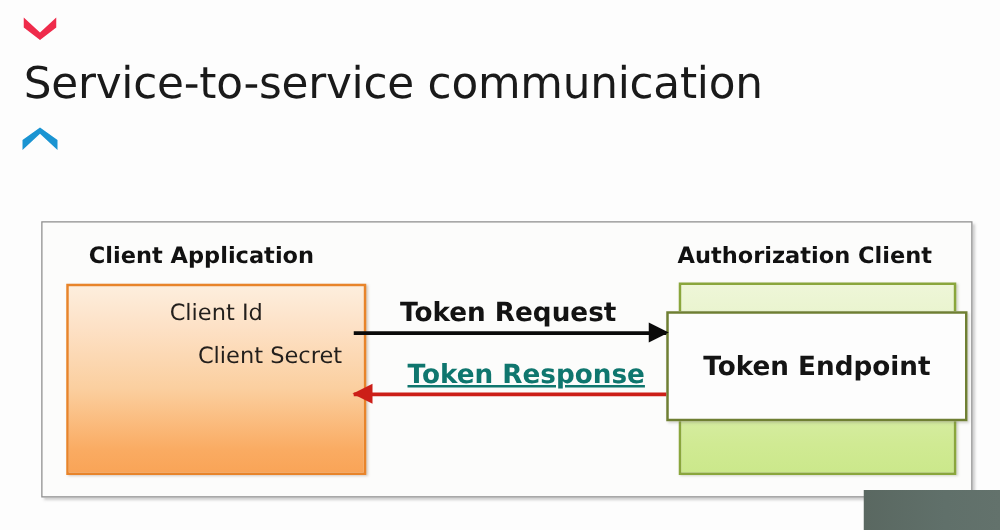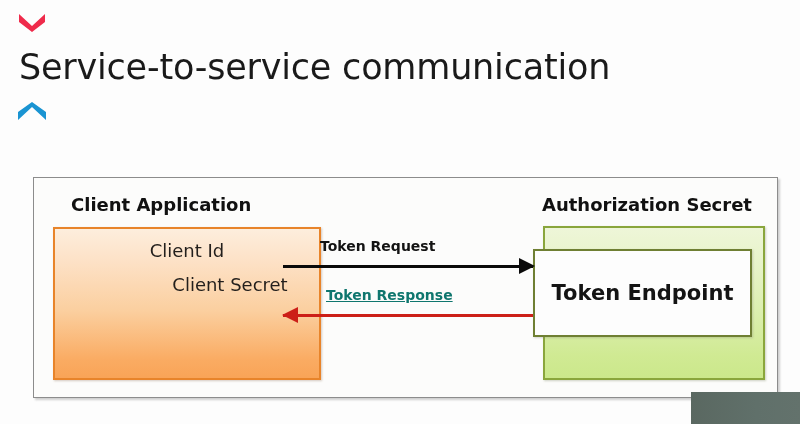--- a/index.html
+++ b/index.html
@@ -78,21 +78,21 @@
   #heading-authserver {
     left: 542px;
     top: 194px;
   }
 
   
   .client-box {
     position: absolute;
     left: 53px;
     top: 227px;
-    width: 268px;
+    width: 240px;
     height: 153px;
     box-sizing: border-box;
     border: 2px solid #e8842a;
     background: linear-gradient(to bottom,
                 #fdeedd 0%,
                 #fde1c6 22%,
                 #fbcf9f 55%,
                 #faab62 88%,
                 #f9a457 100%);
     box-shadow: 1px 1px 2px rgba(140,110,80,0.35);
@@ -125,21 +125,21 @@
                 #d0ea93 85%,
                 #cbe88b 100%);
     box-shadow: 1px 1px 2px rgba(120,130,90,0.35);
   }
 
   
   .token-endpoint-box {
     position: absolute;
     left: 533px;
     top: 249px;
-    width: 219px;
+    width: 241px;
     height: 88px;
     box-sizing: border-box;
     border: 2px solid #6f7f33;
     background: #fdfdfd;
     display: flex;
     align-items: center;
     justify-content: center;
     box-shadow: 1px 1px 2px rgba(120,120,110,0.3);
   }
   .token-endpoint-label {
@@ -182,21 +182,21 @@
   #arrowhead-response {
     left: 282px;
     top: 307px;
     border-top: 8.5px solid transparent;
     border-bottom: 8.5px solid transparent;
     border-right: 16px solid #cc1f18;
   }
 
   .arrow-label {
     position: absolute;
-    font-size: 14px;
+    font-size: 21px;
     font-weight: bold;
     white-space: nowrap;
     font-family: "DejaVu Sans", sans-serif;
   }
   #label-token-request {
     left: 320px;
     top: 238px;
     color: #131313;
   }
   #label-token-response {
@@ -230,21 +230,21 @@
 <div class="chevron" id="chev-up">
   <svg class="chev-svg" width="32" height="22" viewBox="0 0 32 22" aria-hidden="true">
     <path d="M2 19 L16 6 L30 19 L30 11 L16 1 L2 11 Z" fill="#1a94d2"></path>
   </svg>
 </div>
 
 <div class="diagram-frame"></div>
 
 <div class="box-heading" id="heading-client">Client Application</div>
 
-<div class="box-heading" id="heading-authserver">Authorization Secret</div>
+<div class="box-heading" id="heading-authserver">Authorization Client</div>
 
 <div class="client-box">
   <div class="client-line" id="client-id-label">Client Id</div>
   <div class="client-line" id="client-secret-label">Client Secret</div>
 </div>
 
 <div class="authserver-box"></div>
 
 <div class="token-endpoint-box">
   <span class="token-endpoint-label">Token Endpoint</span>

